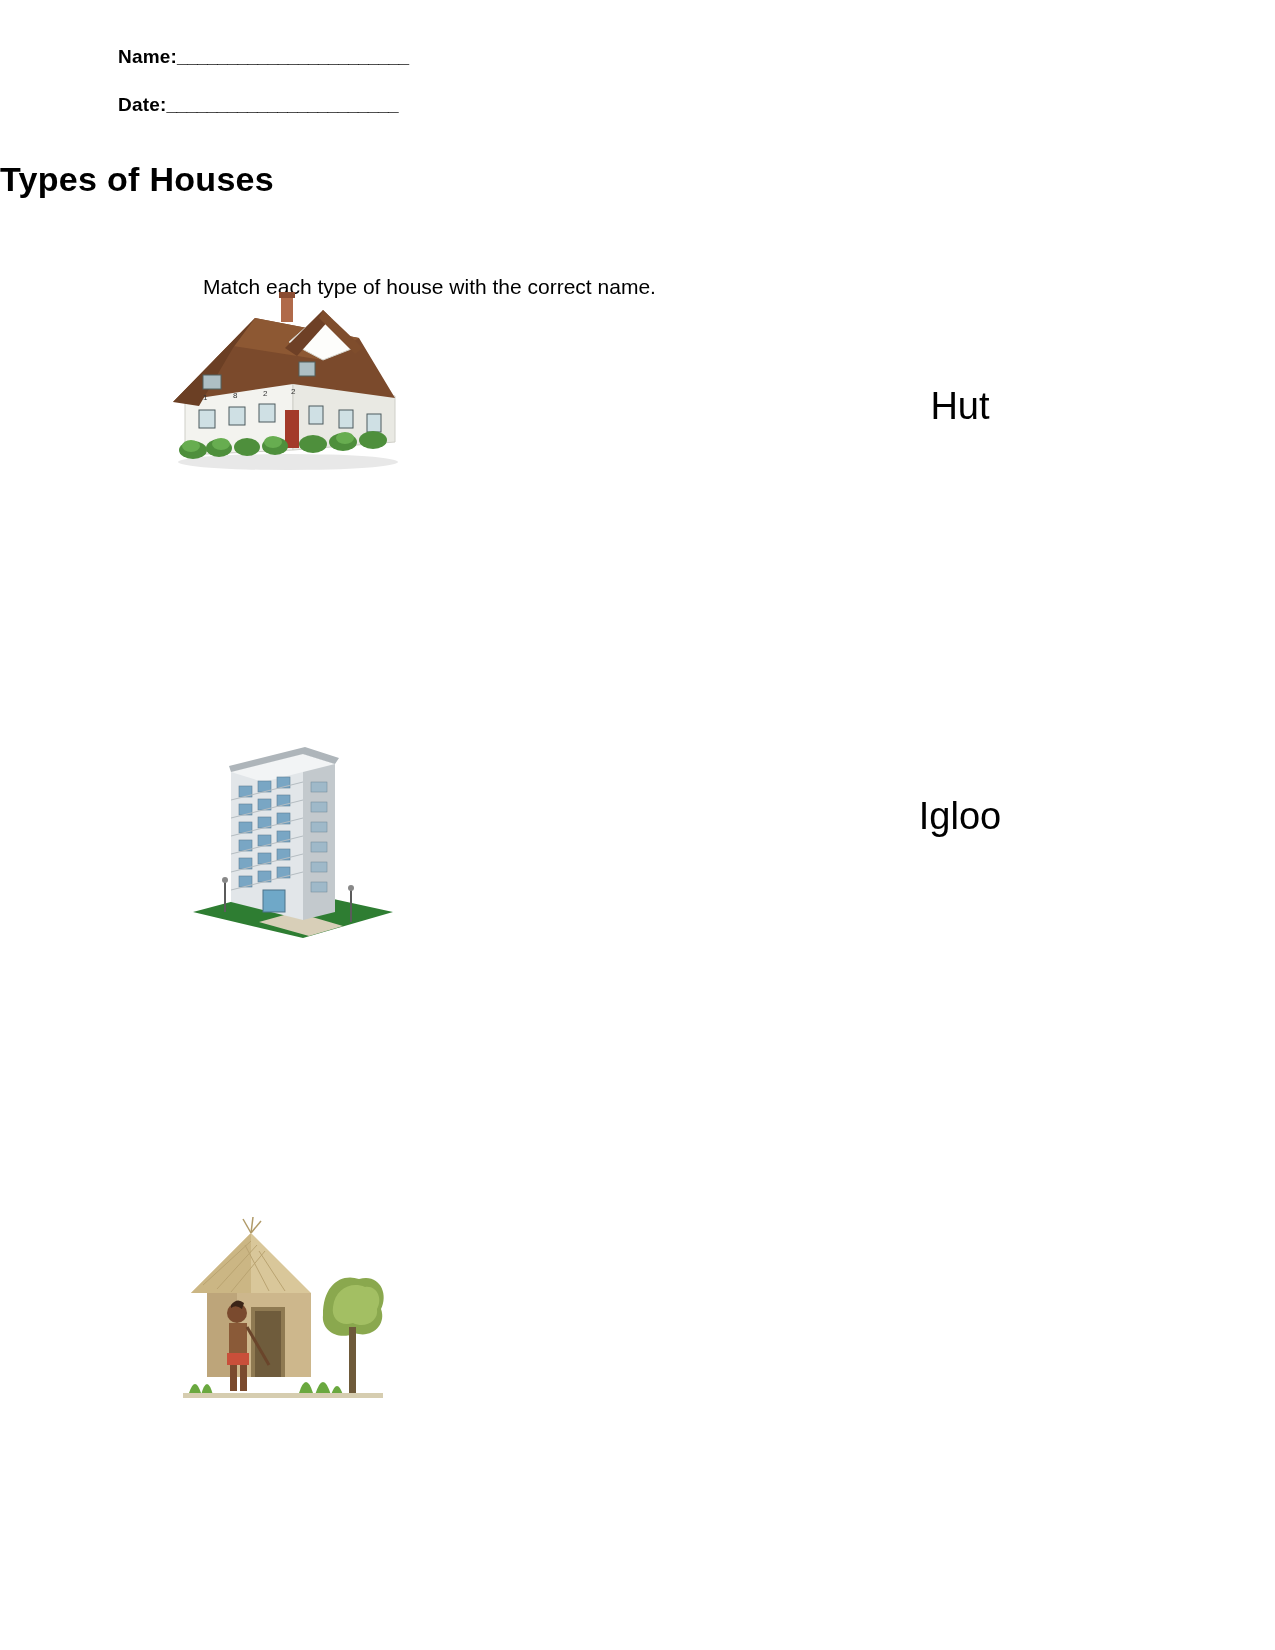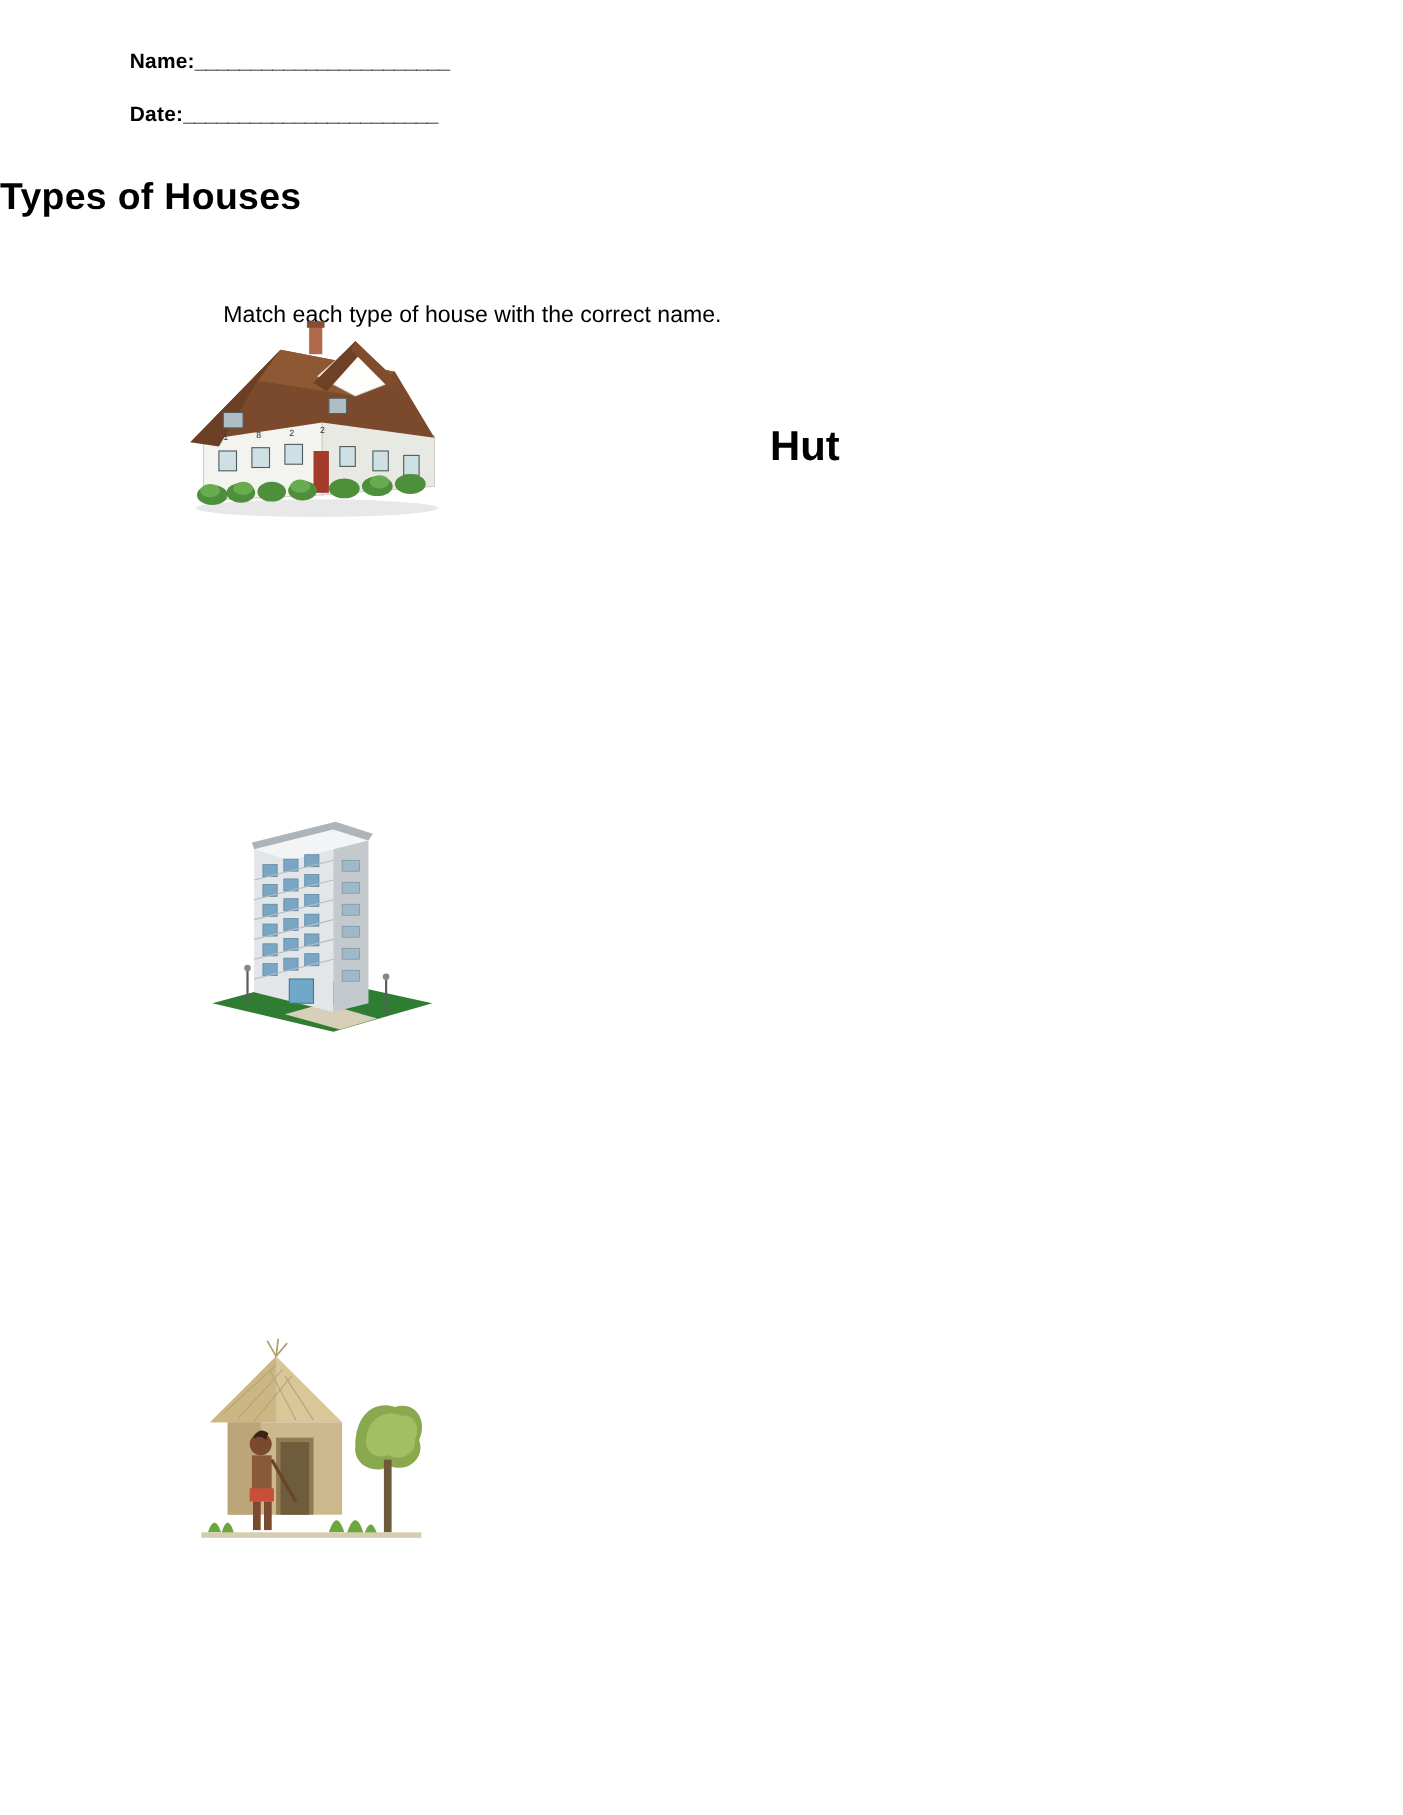--- a/index.html
+++ b/index.html
@@ -71,22 +71,23 @@
     left: 148px;
     width: 280px;
     display: flex;
     align-items: center;
     justify-content: center;
   }
   .word-cell {
     position: absolute;
     left: 700px;
     width: 520px;
+    text-align: center;
     font-size: 38px;
-    font-weight: bold;
+    font-weight: normal;
   }
 
   svg { display: block; }
 </style>
 </head>
 <body>
 
 <div class="page">
 
   <div class="field-row field-name">
@@ -216,20 +217,21 @@
           </g>
 
           <rect x="100" y="200" width="22" height="22" fill="#6fa8c8" stroke="#4c7389" stroke-width="1"></rect>
 
           <line x1="62" y1="222" x2="62" y2="192" stroke="#5b5b5b" stroke-width="2"></line>
           <circle cx="62" cy="190" r="3" fill="#888"></circle>
           <line x1="188" y1="232" x2="188" y2="200" stroke="#5b5b5b" stroke-width="2"></line>
           <circle cx="188" cy="198" r="3" fill="#888"></circle>
         </svg>
       </div>
+      <div class="word-cell" style="top:305px;">Igloo</div>
     </div>
 
     <div class="match-row" style="height:220px;">
       <div class="pic-cell" style="top:470px;">
         <svg width="230" height="200" viewBox="0 0 230 200" role="img">
 
           <path d="M150 100 C150 70 168 58 186 64 C206 58 216 78 208 94 C214 110 198 124 182 118 C166 126 148 116 150 100 Z" fill="#8aa84e"></path>
           <path d="M160 92 C162 74 178 66 192 72 C204 70 210 84 204 94 C206 106 192 114 180 108 C168 112 158 104 160 92 Z" fill="#a3bf63"></path>
           <rect x="176" y="112" width="7" height="66" fill="#6e5a3a"></rect>
 

